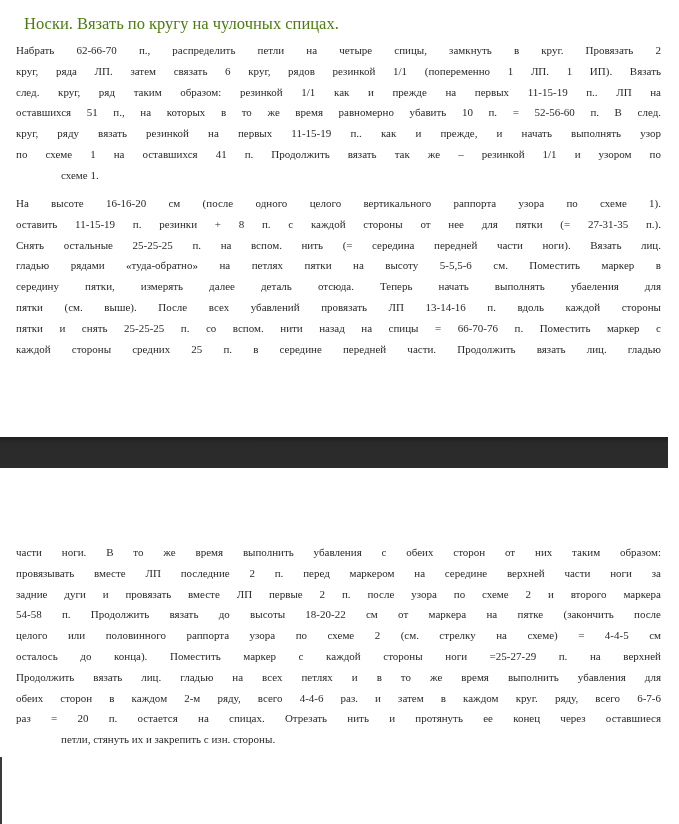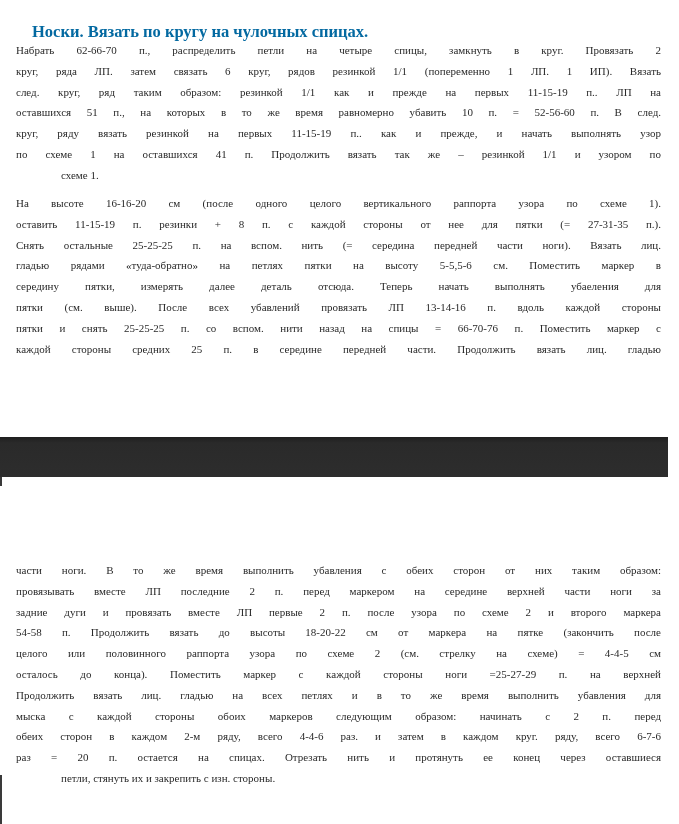--- a/index.html
+++ b/index.html
@@ -35,32 +35,32 @@
       position: absolute;
       left: 0;
       width: 679px;
       background: #ffffff;
     }
     .panel-top {
       top: 0;
       height: 437px;
     }
     .panel-bottom {
-      top: 486px;
+      top: 468px;
       height: 289px;
     }
     .doc-title {
       position: absolute;
       left: 16px;
       top: 6px;
       font-size: 16.5px;
       line-height: 20px;
-      margin: 16px;
-      font-weight: bold;
-      color: #0369a1;
+      margin: 8px;
+      font-weight: normal;
+      color: #4d7c0f;
       white-space: nowrap;
     }
     .para {
       position: absolute;
       left: 16px;
       width: 645px;
       margin: 0;
       font-size: 11px;
       line-height: 20.8px;
       text-align: justify;
@@ -123,18 +123,17 @@
 
 <section class="panel panel-bottom">
   <p class="para para-3">
     <span class="line">части ноги. В то же время выполнить убавления с обеих сторон от них таким образом:</span>
     <span class="line">провязывать вместе ЛП последние 2 п. перед маркером на середине верхней части ноги за</span>
     <span class="line">задние дуги и провязать вместе ЛП первые 2 п. после узора по схеме 2 и второго маркера</span>
     <span class="line">54-58 п. Продолжить вязать до высоты 18-20-22 см от маркера на пятке (закончить после</span>
     <span class="line">целого или половинного раппорта узора по схеме 2 (см. стрелку на схеме) = 4-4-5 см</span>
     <span class="line">осталось до конца). Поместить маркер с каждой стороны ноги =25-27-29 п. на верхней</span>
     <span class="line">Продолжить вязать лиц. гладью на всех петлях и в то же время выполнить убавления для</span>
-    <span class="line">мыска с каждой стороны обоих маркеров следующим образом: начинать с 2 п. перед</span>
     <span class="line">обеих сторон в каждом 2-м ряду, всего 4-4-6 раз. и затем в каждом круг. ряду, всего 6-7-6</span>
     <span class="line">раз = 20 п. остается на спицах. Отрезать нить и протянуть ее конец через оставшиеся</span>
     <span class="line last">петли, стянуть их и закрепить с изн. стороны.</span>
   </p>
 </section>
 
 </body></html>

